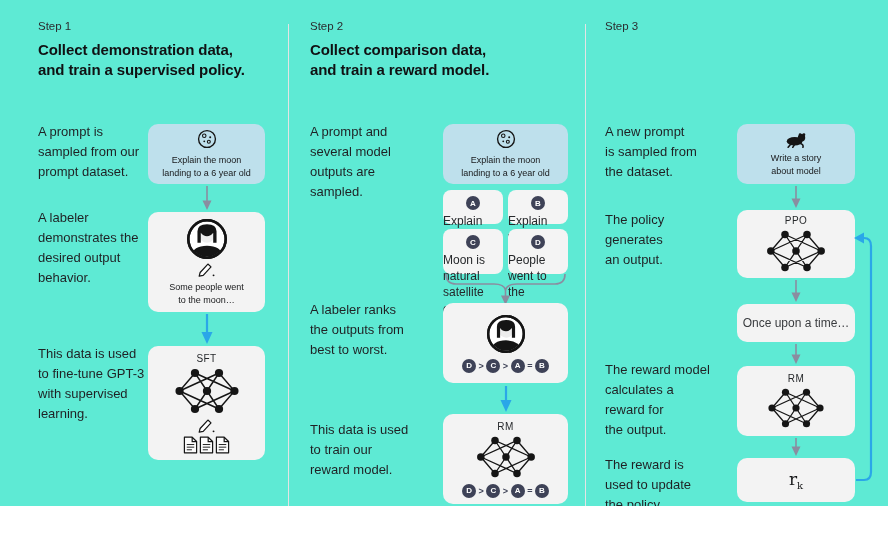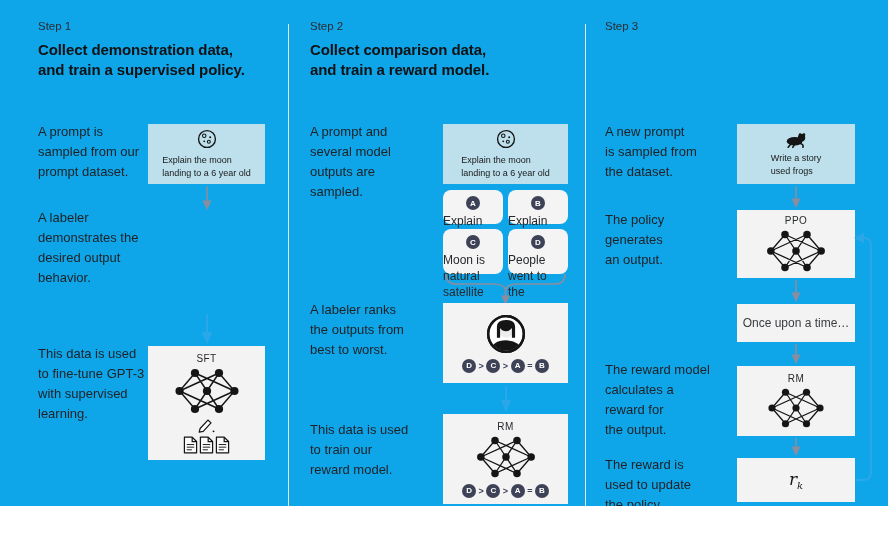--- a/index.html
+++ b/index.html
@@ -1,40 +1,40 @@
 <!DOCTYPE html>
 <html><head>
 <meta charset="utf-8">
 <style>
   html,body { margin:0; padding:0; background:#ffffff; }
-  .canvas { position:relative; width:888px; height:506px; background:#0ea5e9;
+  .canvas { position:relative; width:888px; height:506px; background:#5eead4;
             font-family:"Liberation Sans", sans-serif; overflow:hidden; }
   .divider { position:absolute; top:24px; height:496px; width:1px; background:#e4e4e4; }
   .col { position:absolute; top:0; width:296px; height:542px; }
   .step { position:absolute; top:20px; margin:0; font-size:11.5px; color:#2b2d30; }
   .title { position:absolute; top:40px; margin:0; font-size:15px; font-weight:bold;
            color:#101113; line-height:1.33; white-space:pre-line; letter-spacing:-0.1px; }
   .para { position:absolute; margin:0; font-size:13px; color:#1f2124; line-height:1.55;
           white-space:pre-line; }
-  .box { position:absolute; border-radius:0; display:flex; flex-direction:column;
-         align-items:center; justify-content:center; }
+  .box { position:absolute; border-radius:10px; display:flex; flex-direction:column;
+         align-items:center; justify-content:center; text-align:center; }
   .box.blue { background:#bee0ec; }
   .box.gray { background:#f3f3f3; }
   .boxtext { font-size:9px; color:#17181a; line-height:1.4; white-space:pre-line; margin-top:4px; }
   .modlabel { font-size:10px; color:#26282b; letter-spacing:.4px; margin-bottom:3px; }
   .arrowwrap { position:absolute; display:flex; justify-content:center; }
   .cand { position:absolute; background:#f4f4f4; border-radius:8px; display:flex;
           flex-direction:column; align-items:center; padding-top:6px; box-sizing:border-box; }
   .candtext { font-size:12px; color:#26282b; line-height:1.35; margin-top:3px; white-space:pre-line; }
   .badge { width:14px; height:14px; border-radius:50%; background:#3e4257; color:#ffffff;
            font-size:8px; font-weight:bold; display:inline-flex; align-items:center;
            justify-content:center; flex:none; }
   .rank { display:flex; align-items:center; gap:2.5px; margin-top:5px; }
   .rank .op { font-size:9px; font-weight:bold; color:#3e4257; }
-  .rk { font-family:"DejaVu Serif", serif; font-style:italic; font-size:17px; color:#17181a; }
+  .rk { font-family:"DejaVu Serif", serif; font-size:17px; color:#17181a; }
   .rk sub { font-size:10px; }
   .iconsvg { display:block; }
   .docsrow { display:flex; gap:1px; margin-top:3px; }
   .hiddendefs { position:absolute; width:0; height:0; overflow:hidden; }
 </style>
 </head>
 <body>
 
 <svg class="hiddendefs" aria-hidden="true">
   <defs>
@@ -115,20 +115,30 @@
 landing to a 6 year old</div>
     </div>
 
     <div class="arrowwrap" style="left:148px;top:186px;width:117px">
       <svg width="14" height="24">
           <line x1="7" y1="0" x2="7" y2="15" stroke="#8a8da0" stroke-width="1.6"></line>
           <polygon points="2.5,14.5 11.5,14.5 7,24" fill="#8a8da0"></polygon>
         </svg>
     </div>
 
+    <div class="box gray" style="left:148px;top:212px;width:117px;height:100px">
+      <svg class="iconsvg" width="42" height="42" viewBox="0 0 44 44">
+          <use href="#person-g"></use>
+        </svg>
+      <svg class="iconsvg" width="19" height="15" viewBox="0 0 20 16" style="margin-top:2px">
+          <use href="#pencil-g"></use>
+        </svg>
+      <div class="boxtext">Some people went
+to the moon…</div>
+    </div>
 
     <div class="arrowwrap" style="left:148px;top:314px;width:117px">
       <svg width="16" height="30">
           <line x1="8" y1="0" x2="8" y2="19" stroke="#2aa7e8" stroke-width="2.2"></line>
           <polygon points="2.5,18 13.5,18 8,30" fill="#2aa7e8"></polygon>
         </svg>
     </div>
 
     <div class="box gray" style="left:148px;top:346px;width:117px;height:114px">
       <div class="modlabel">SFT</div>
@@ -256,21 +266,21 @@
     <p class="para" style="left:13px;top:360px;width:125px">The reward model
 calculates a
 reward for
 the output.</p>
 
     <div class="box blue" style="left:145px;top:124px;width:118px;height:60px">
       <svg class="iconsvg" width="24" height="17" viewBox="0 0 26 18">
           <use href="#frog-g"></use>
         </svg>
       <div class="boxtext">Write a story
-used frogs</div>
+about model</div>
     </div>
 
     <div class="arrowwrap" style="left:145px;top:186px;width:118px">
       <svg width="14" height="22">
           <line x1="7" y1="0" x2="7" y2="13" stroke="#8a8da0" stroke-width="1.6"></line>
           <polygon points="2.5,12.5 11.5,12.5 7,22" fill="#8a8da0"></polygon>
         </svg>
     </div>
 
     <div class="box gray" style="left:145px;top:210px;width:118px;height:68px">

